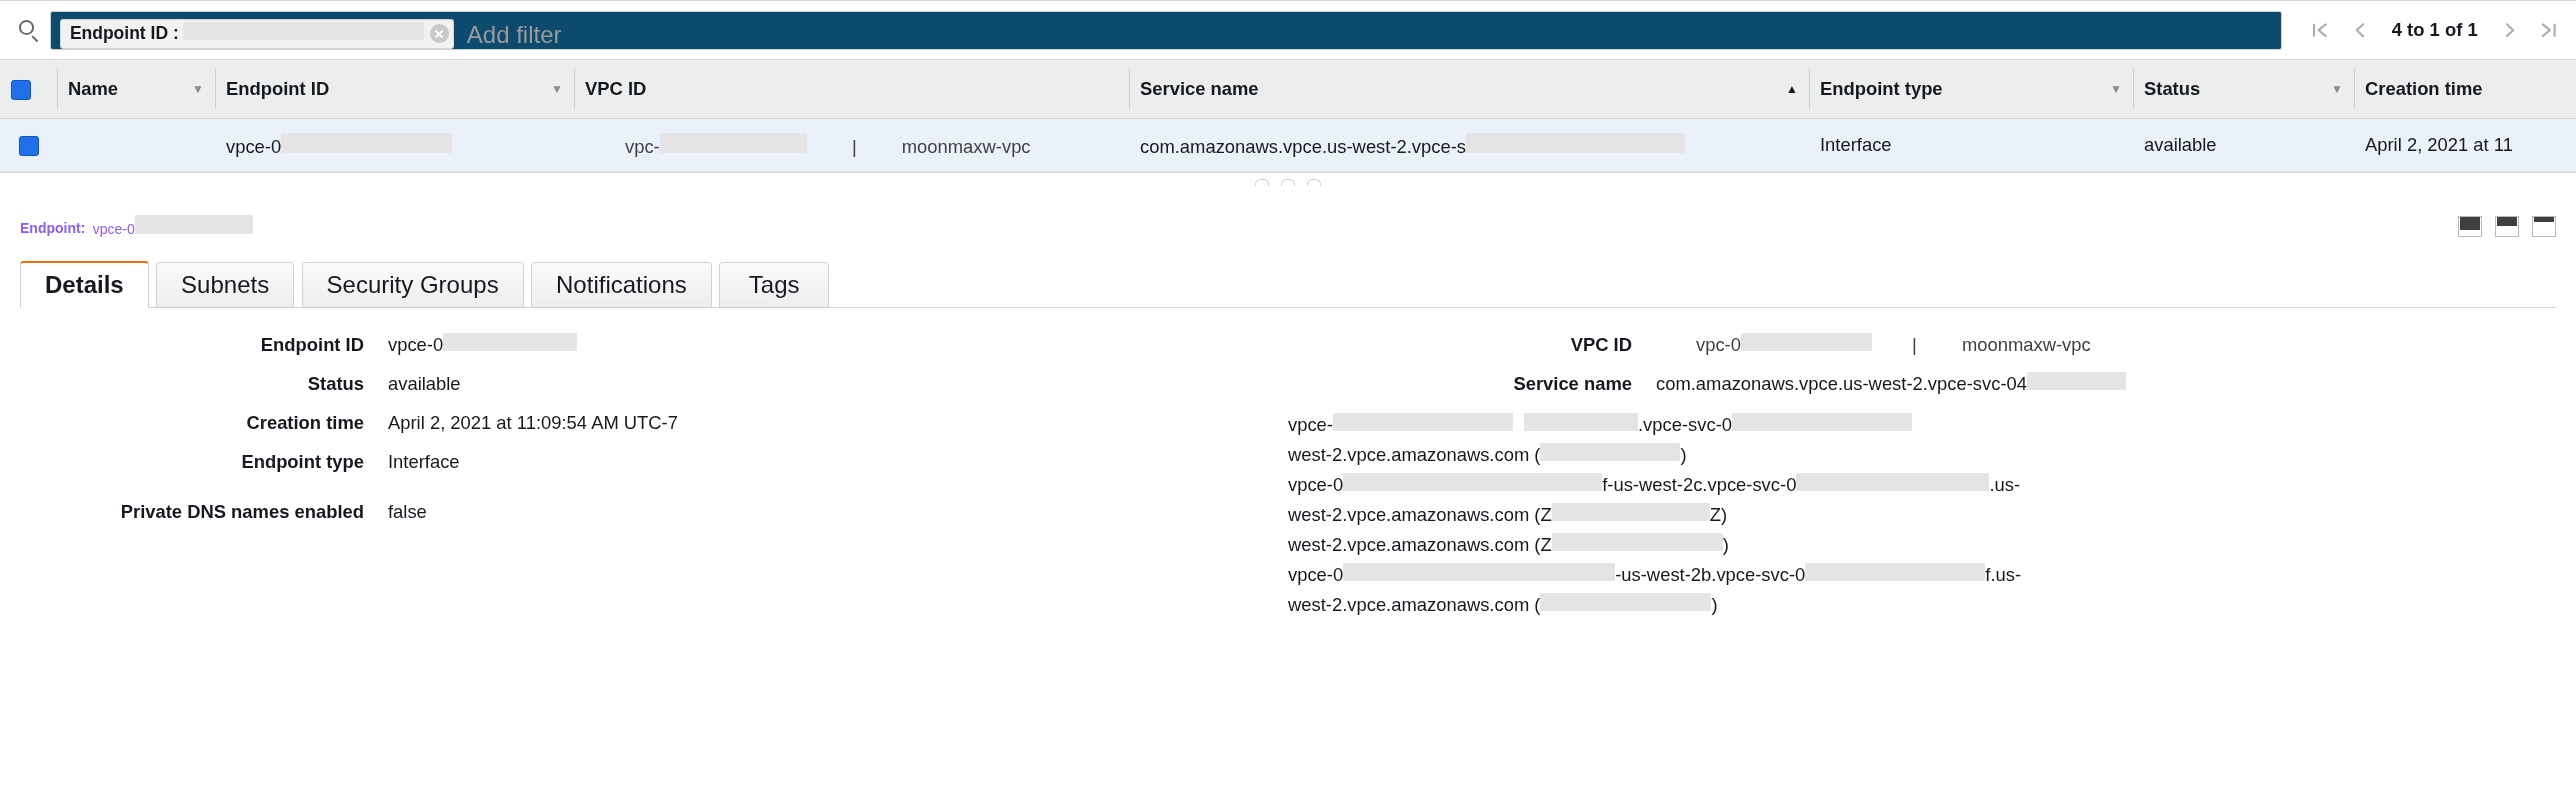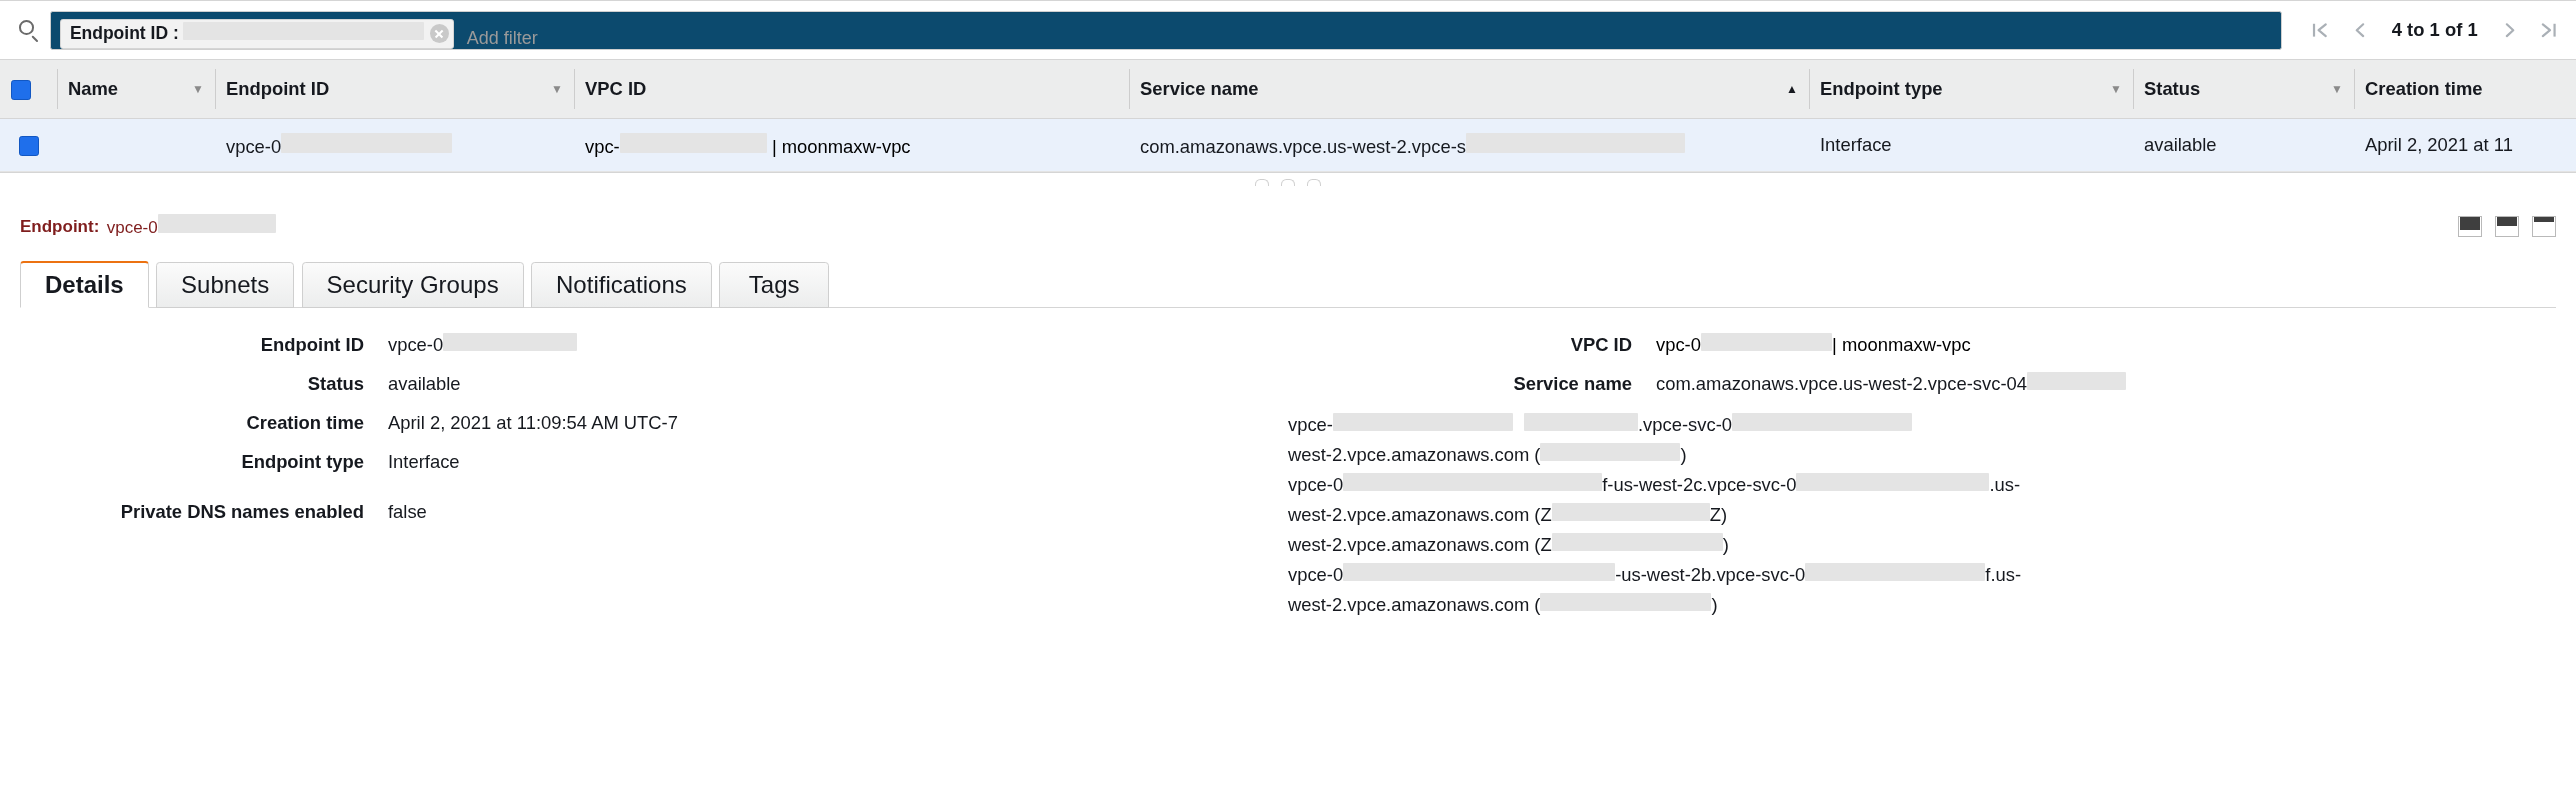--- a/index.html
+++ b/index.html
@@ -115,21 +115,21 @@
   .token-x::before, .token-x::after {
     content: "";
     position: absolute;
     left: 4.6px; top: 8.8px;
     width: 10px; height: 1.7px;
     background: #ffffff;
   }
   .token-x::before { transform: rotate(45deg); }
   .token-x::after  { transform: rotate(-45deg); }
   .filter-placeholder {
-    font-size: 18px;
+    font-size: 24px;
     color: #9a9a9a;
     white-space: nowrap;
   }
   .pager {
     flex: 0 0 auto;
     display: flex;
     align-items: center;
     height: 39px;
     margin-left: 13px;
     padding-left: 5.5px;
@@ -227,21 +227,21 @@
     overflow: hidden;
     border-bottom: 0.9px solid #e4e4e4;
   }
   tr.row-selected td {
     background: #eaf1fb;
   }
   tr.row-selected td.td-check {
     padding: 0;
     text-align: center;
   }
-  .link { color: #000000; }
+  .link { color: #404040; margin-left: 40px; }
   .status-ok { color: #1d8102; }
 
   
   .splitter {
     height: 33px;
     background: #ffffff;
     border-top: 0.9px solid #d5d5d5;
     display: flex;
     align-items: flex-start;
     justify-content: center;
@@ -266,23 +266,23 @@
     position: relative;
     padding: 0 20px;
     box-sizing: border-box;
   }
   .detail-head {
     display: flex;
     align-items: center;
     height: 42px;
   }
   .detail-title {
-    font-size: 17px;
+    font-size: 14px;
     font-weight: bold;
-    color: #7f1d1d;
+    color: #8b5cf6;
     white-space: nowrap;
   }
   .detail-title .val {
     font-weight: normal;
     margin-left: 7.4px;
   }
   .panel-icons {
     margin-left: auto;
     display: flex;
     gap: 13px;

